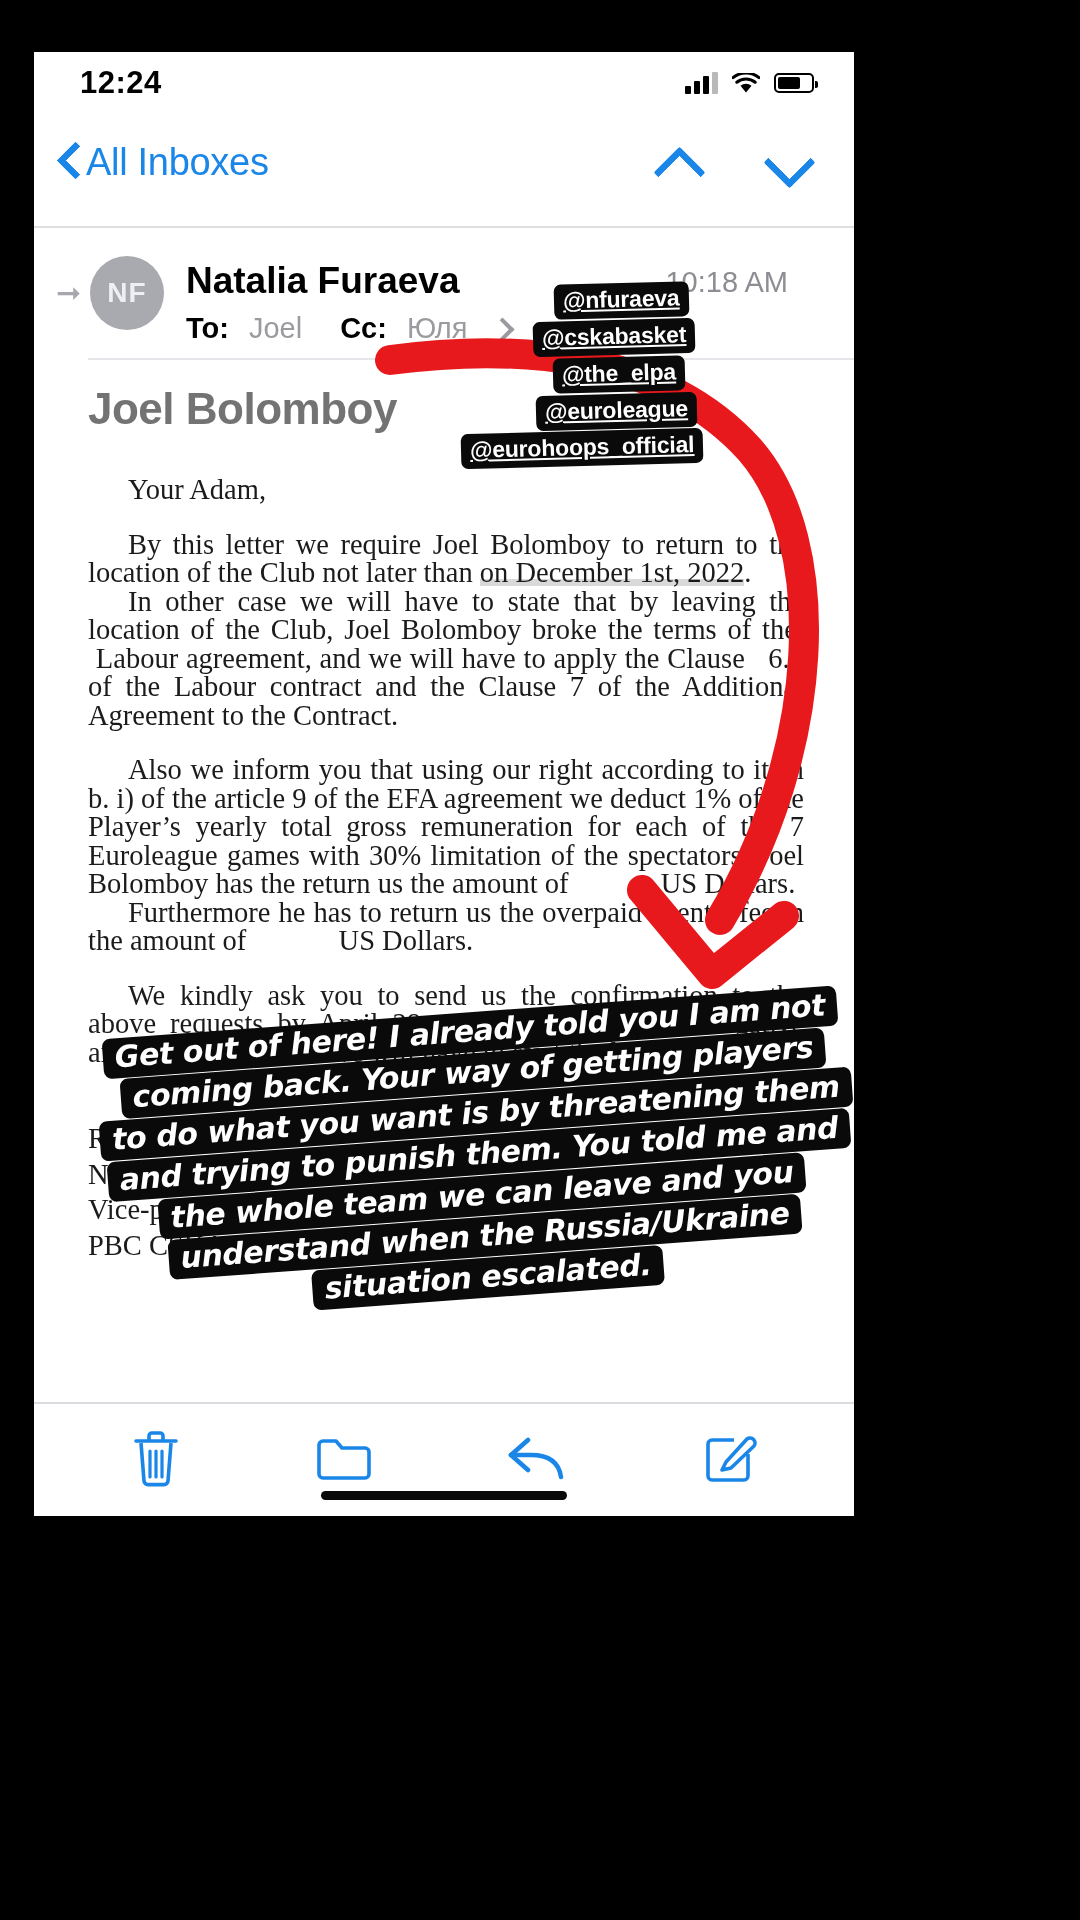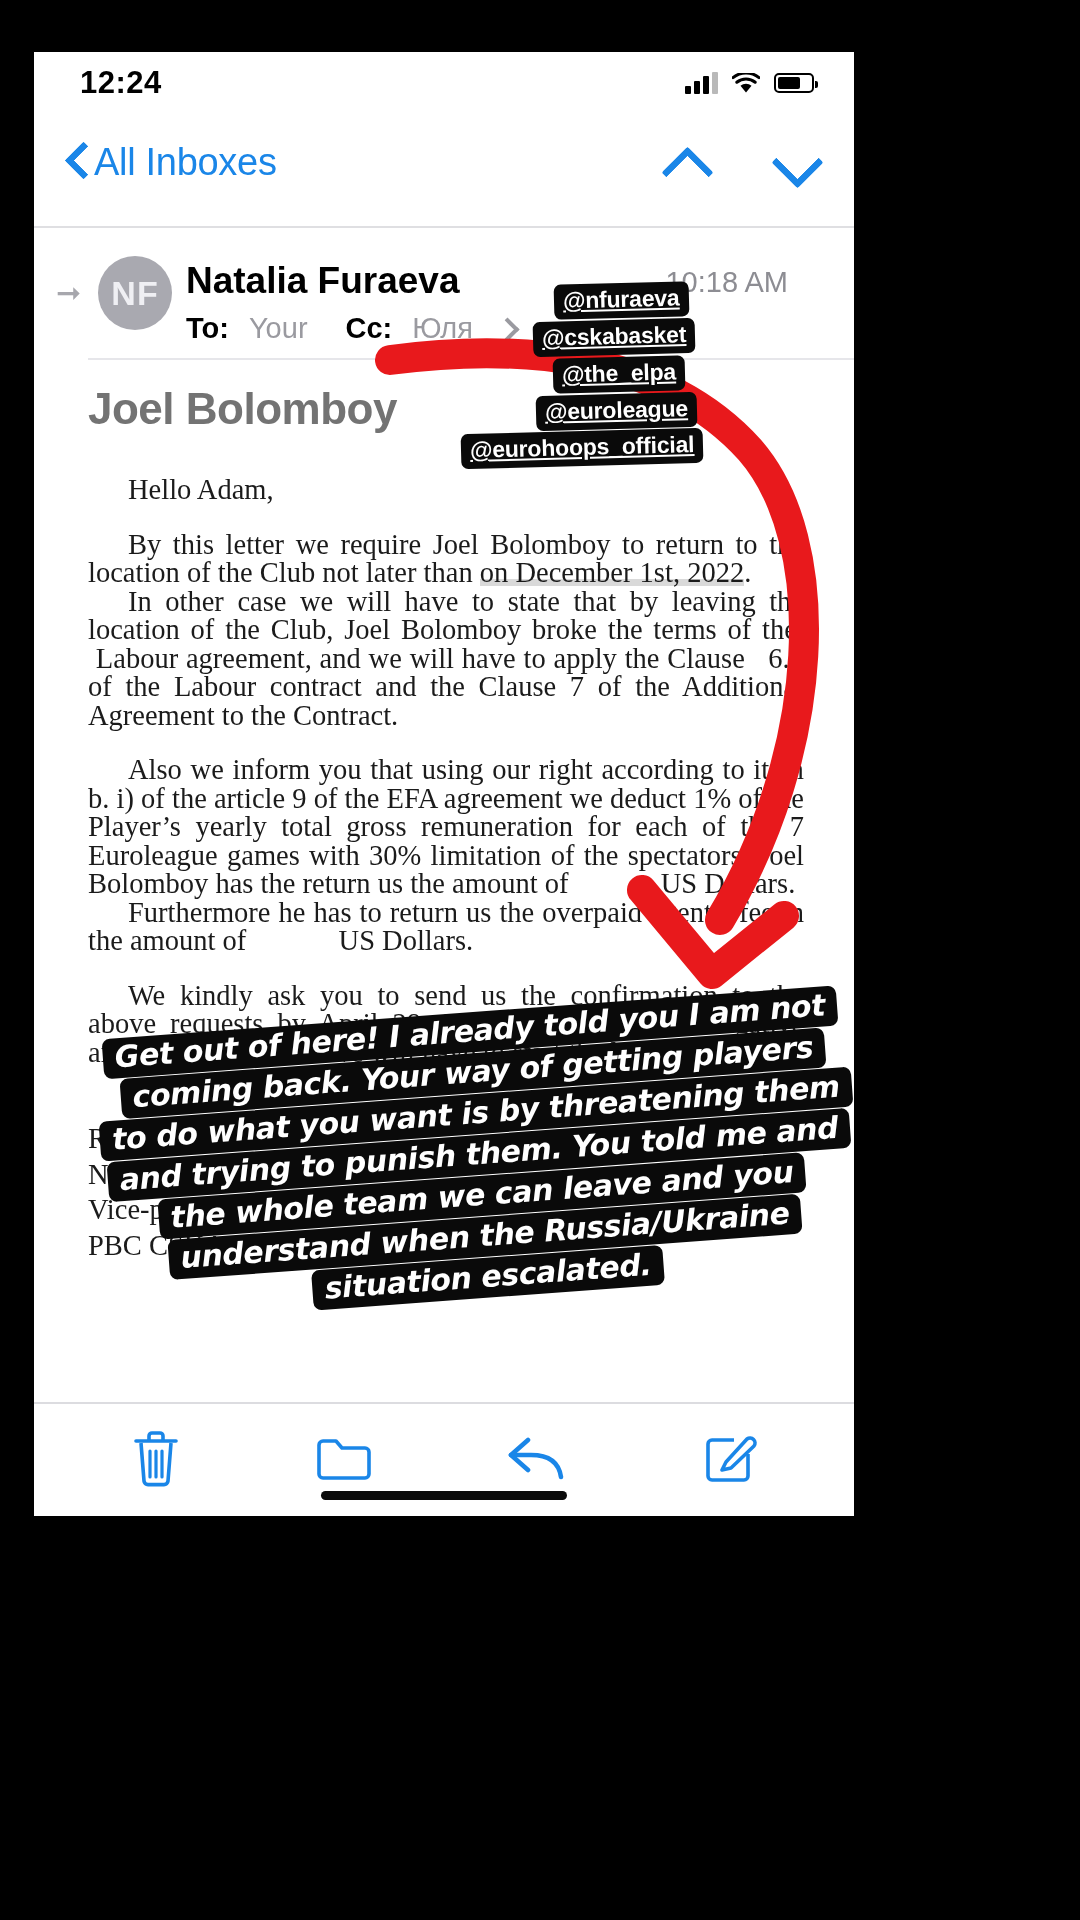--- a/index.html
+++ b/index.html
@@ -56,21 +56,21 @@
     content:""; position:absolute; right:-6px; top:6px;
     width:3px; height:7px; background:#000; border-radius:0 2px 2px 0;
   }
   .battery span {
     position:absolute; left:2px; top:2px; bottom:2px;
     width: 62%; background:#000; border-radius:2px;
   }
 
   
   .navbar {
-    position: absolute; left: 8px; top: 62px;
+    position: absolute; left: 0; top: 62px;
     width: 100%; height: 96px;
     display: flex; align-items: center;
     justify-content: space-between;
     padding: 0 38px 0 24px;
   }
   .nav-back { display: flex; align-items: center; gap: 6px; cursor: pointer; }
   .nav-back .chev {
     width: 22px; height: 38px; position: relative;
   }
   .nav-back .chev::before {
@@ -101,25 +101,25 @@
   
   .sender {
     position: absolute; left: 0; top: 176px; width: 100%; height: 128px;
     padding: 0 36px 0 26px;
   }
   .fwd-arrow {
     position:absolute; left:22px; top:50px;
     font-size: 30px; color:#a7a7ad; line-height:1;
   }
   .avatar {
-    position:absolute; left:64px; top:28px;
+    position:absolute; left:56px; top:28px;
     width: 74px; height: 74px; border-radius: 50%;
     background: #a9a9b0;
     display:flex; align-items:center; justify-content:center;
-    color:#efeff3; font-size:34px; font-weight:600; letter-spacing:1px;
+    color:#efeff3; font-size:28px; font-weight:600; letter-spacing:1px;
   }
   .sender-name {
     position:absolute; left:152px; top:32px;
     font-size: 37px; font-weight: bold; color:#000;
   }
   .sender-time {
     position:absolute; right:66px; top:38px;
     font-size: 29px; color:#8d8d93;
   }
   .recip {
@@ -273,33 +273,33 @@
     </div>
     <div class="hairline" style="top:174px"></div>
 
     <div class="sender">
       <span class="fwd-arrow">➞</span>
       <div class="avatar">NF</div>
       <div class="sender-name">Natalia Furaeva</div>
       <div class="sender-time">10:18 AM</div>
       <div class="recip">
         <b>To:</b>
-        <span class="val">Your</span>
+        <span class="val">Joel</span>
         <b style="margin-left:18px">Cc:</b>
         <span class="val">Юля</span>
         <span class="rchev"></span>
       </div>
     </div>
     <div class="hairline" style="top:306px; left:54px; width:calc(100% - 54px); background:#e6e6ea"></div>
 
     <div class="letter">
       <div class="letter-title">Joel Bolomboy</div>
 
       <div class="doc">
-        <p class="ind">Hello Adam,</p>
+        <p class="ind">Your Adam,</p>
         <div class="gap"></div>
         <p class="ind">By this letter we require Joel Bolomboy to return to the
           location of the Club not later than <span class="hl">on December 1st, 2022</span>.</p>
         <p class="ind">In other case we will have to state that by leaving the location
           of the Club, Joel Bolomboy broke the terms of the&nbsp; &nbsp;Labour agreement, and we will have to apply the Clause&nbsp; &nbsp;6.3 of the
           Labour contract and the Clause 7 of the Additional Agreement to the Contract.</p>
         <div class="gap"></div>
         <p class="ind">Also we inform you that using our right according to item b.
           i) of the article 9 of the EFA agreement we deduct 1% of the
           Player’s yearly total gross remuneration for each of the 7

